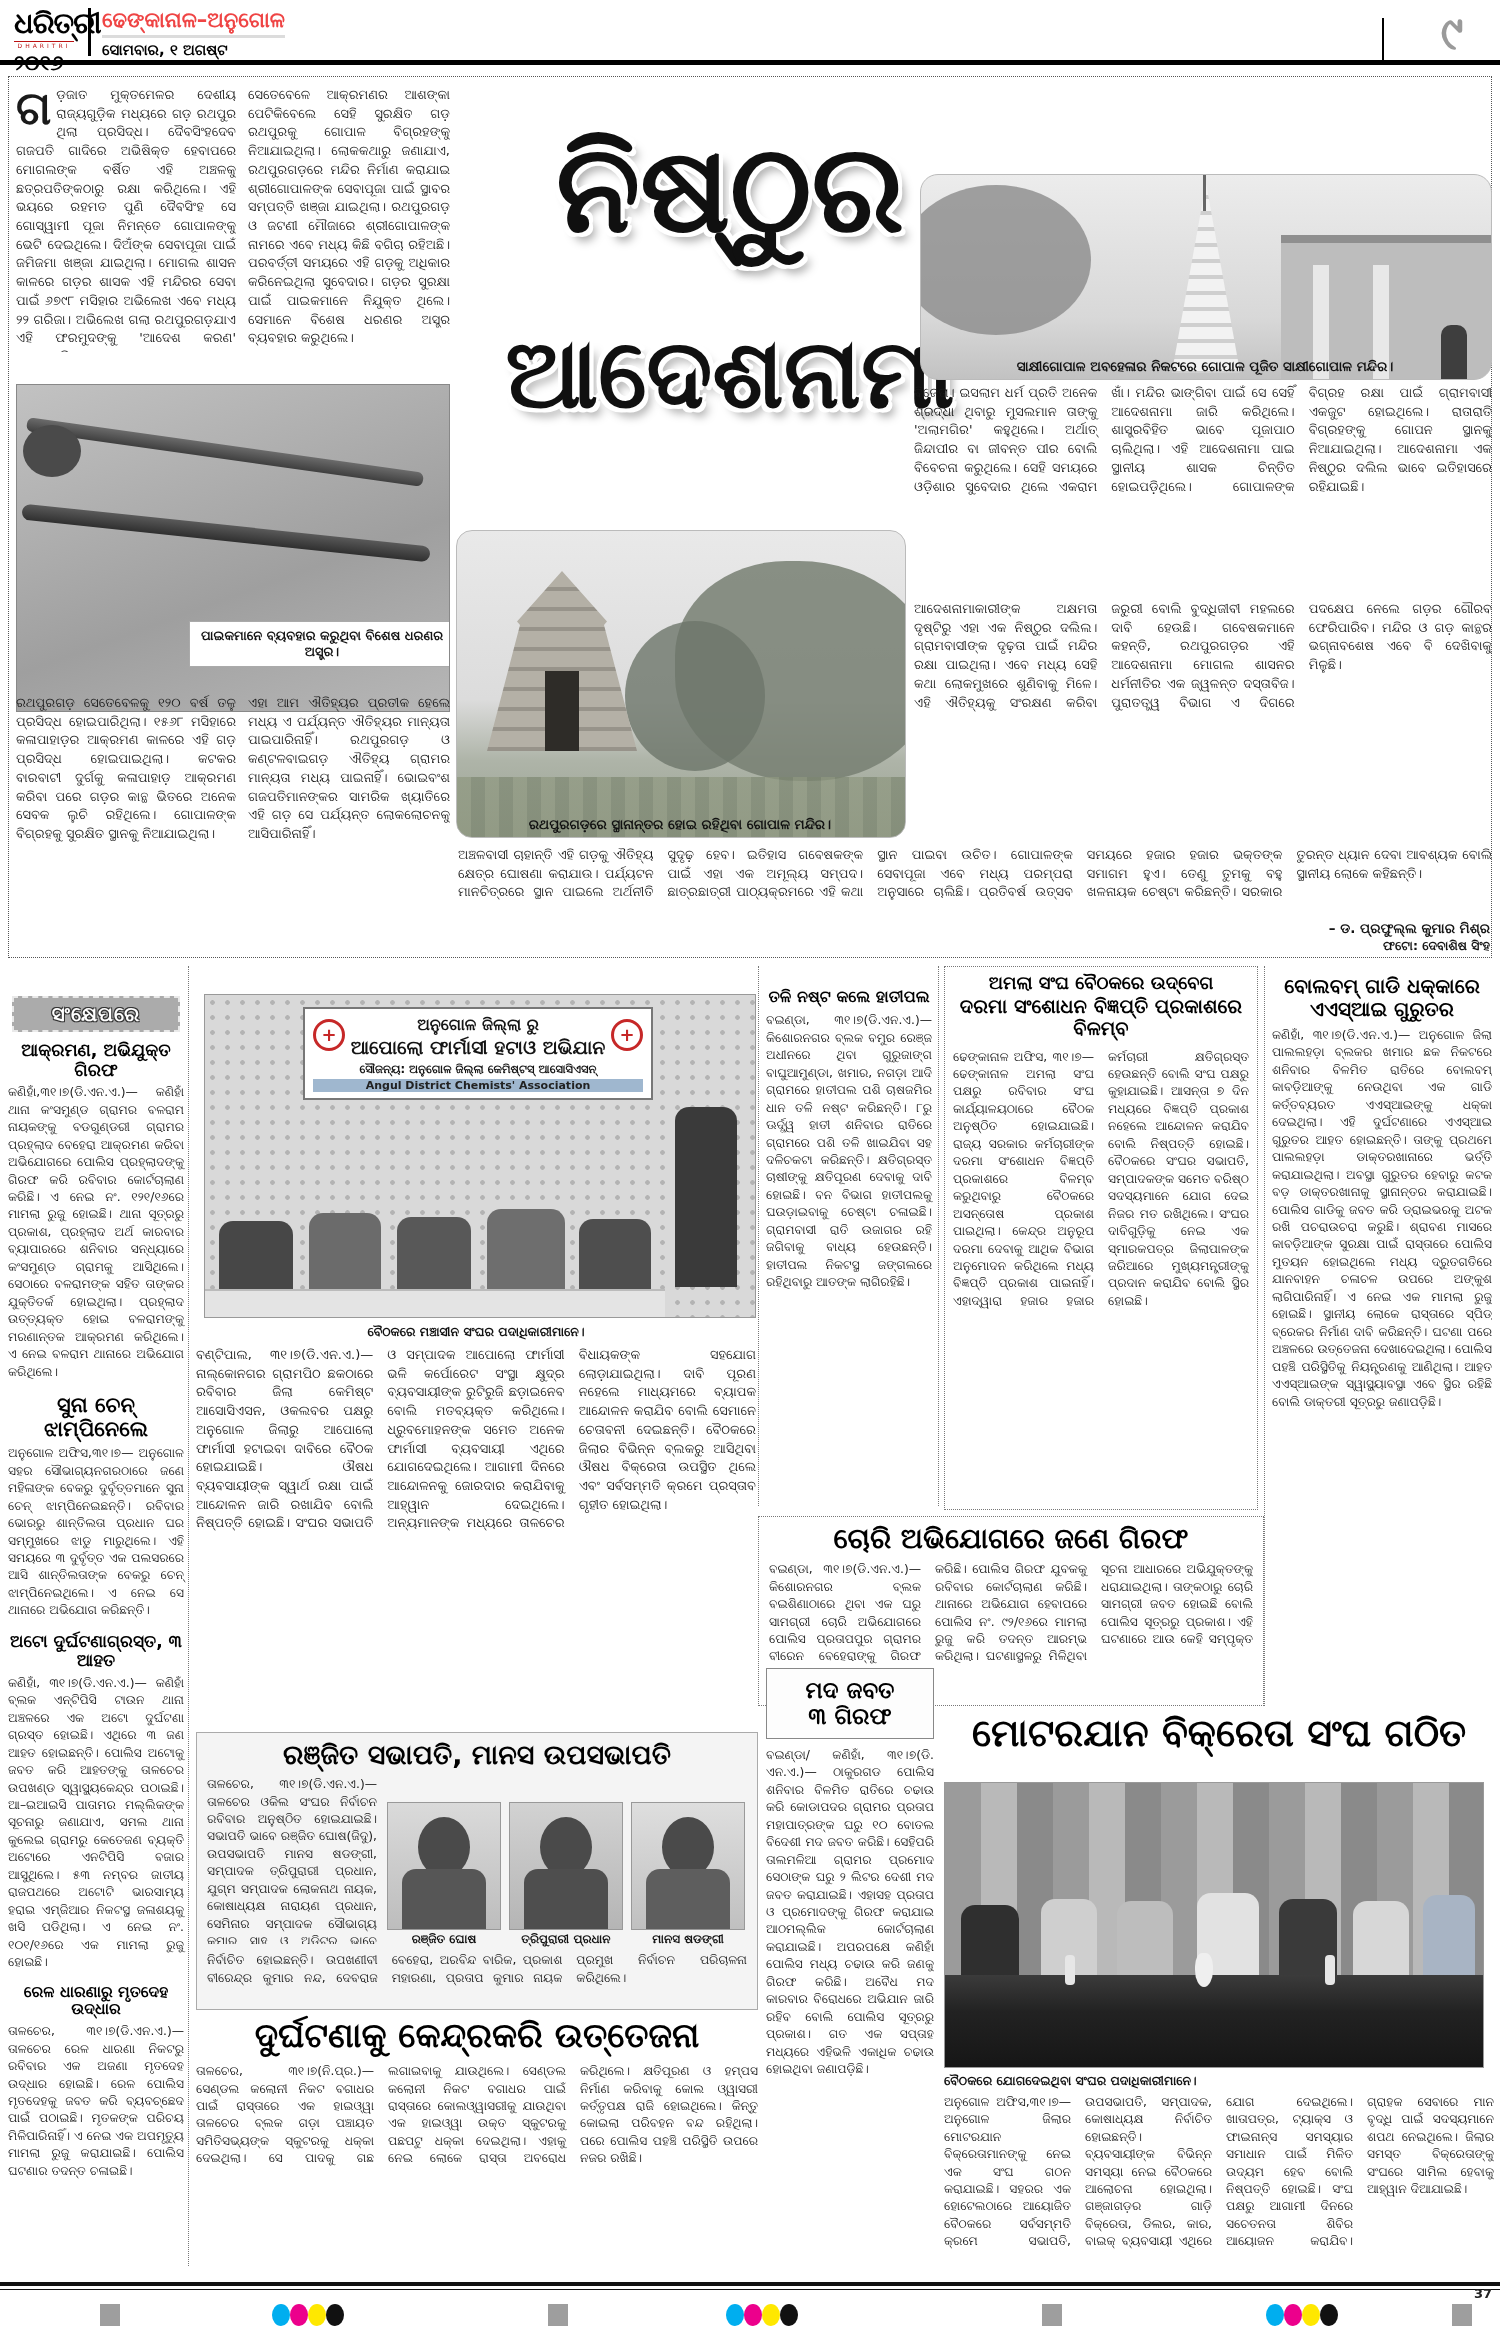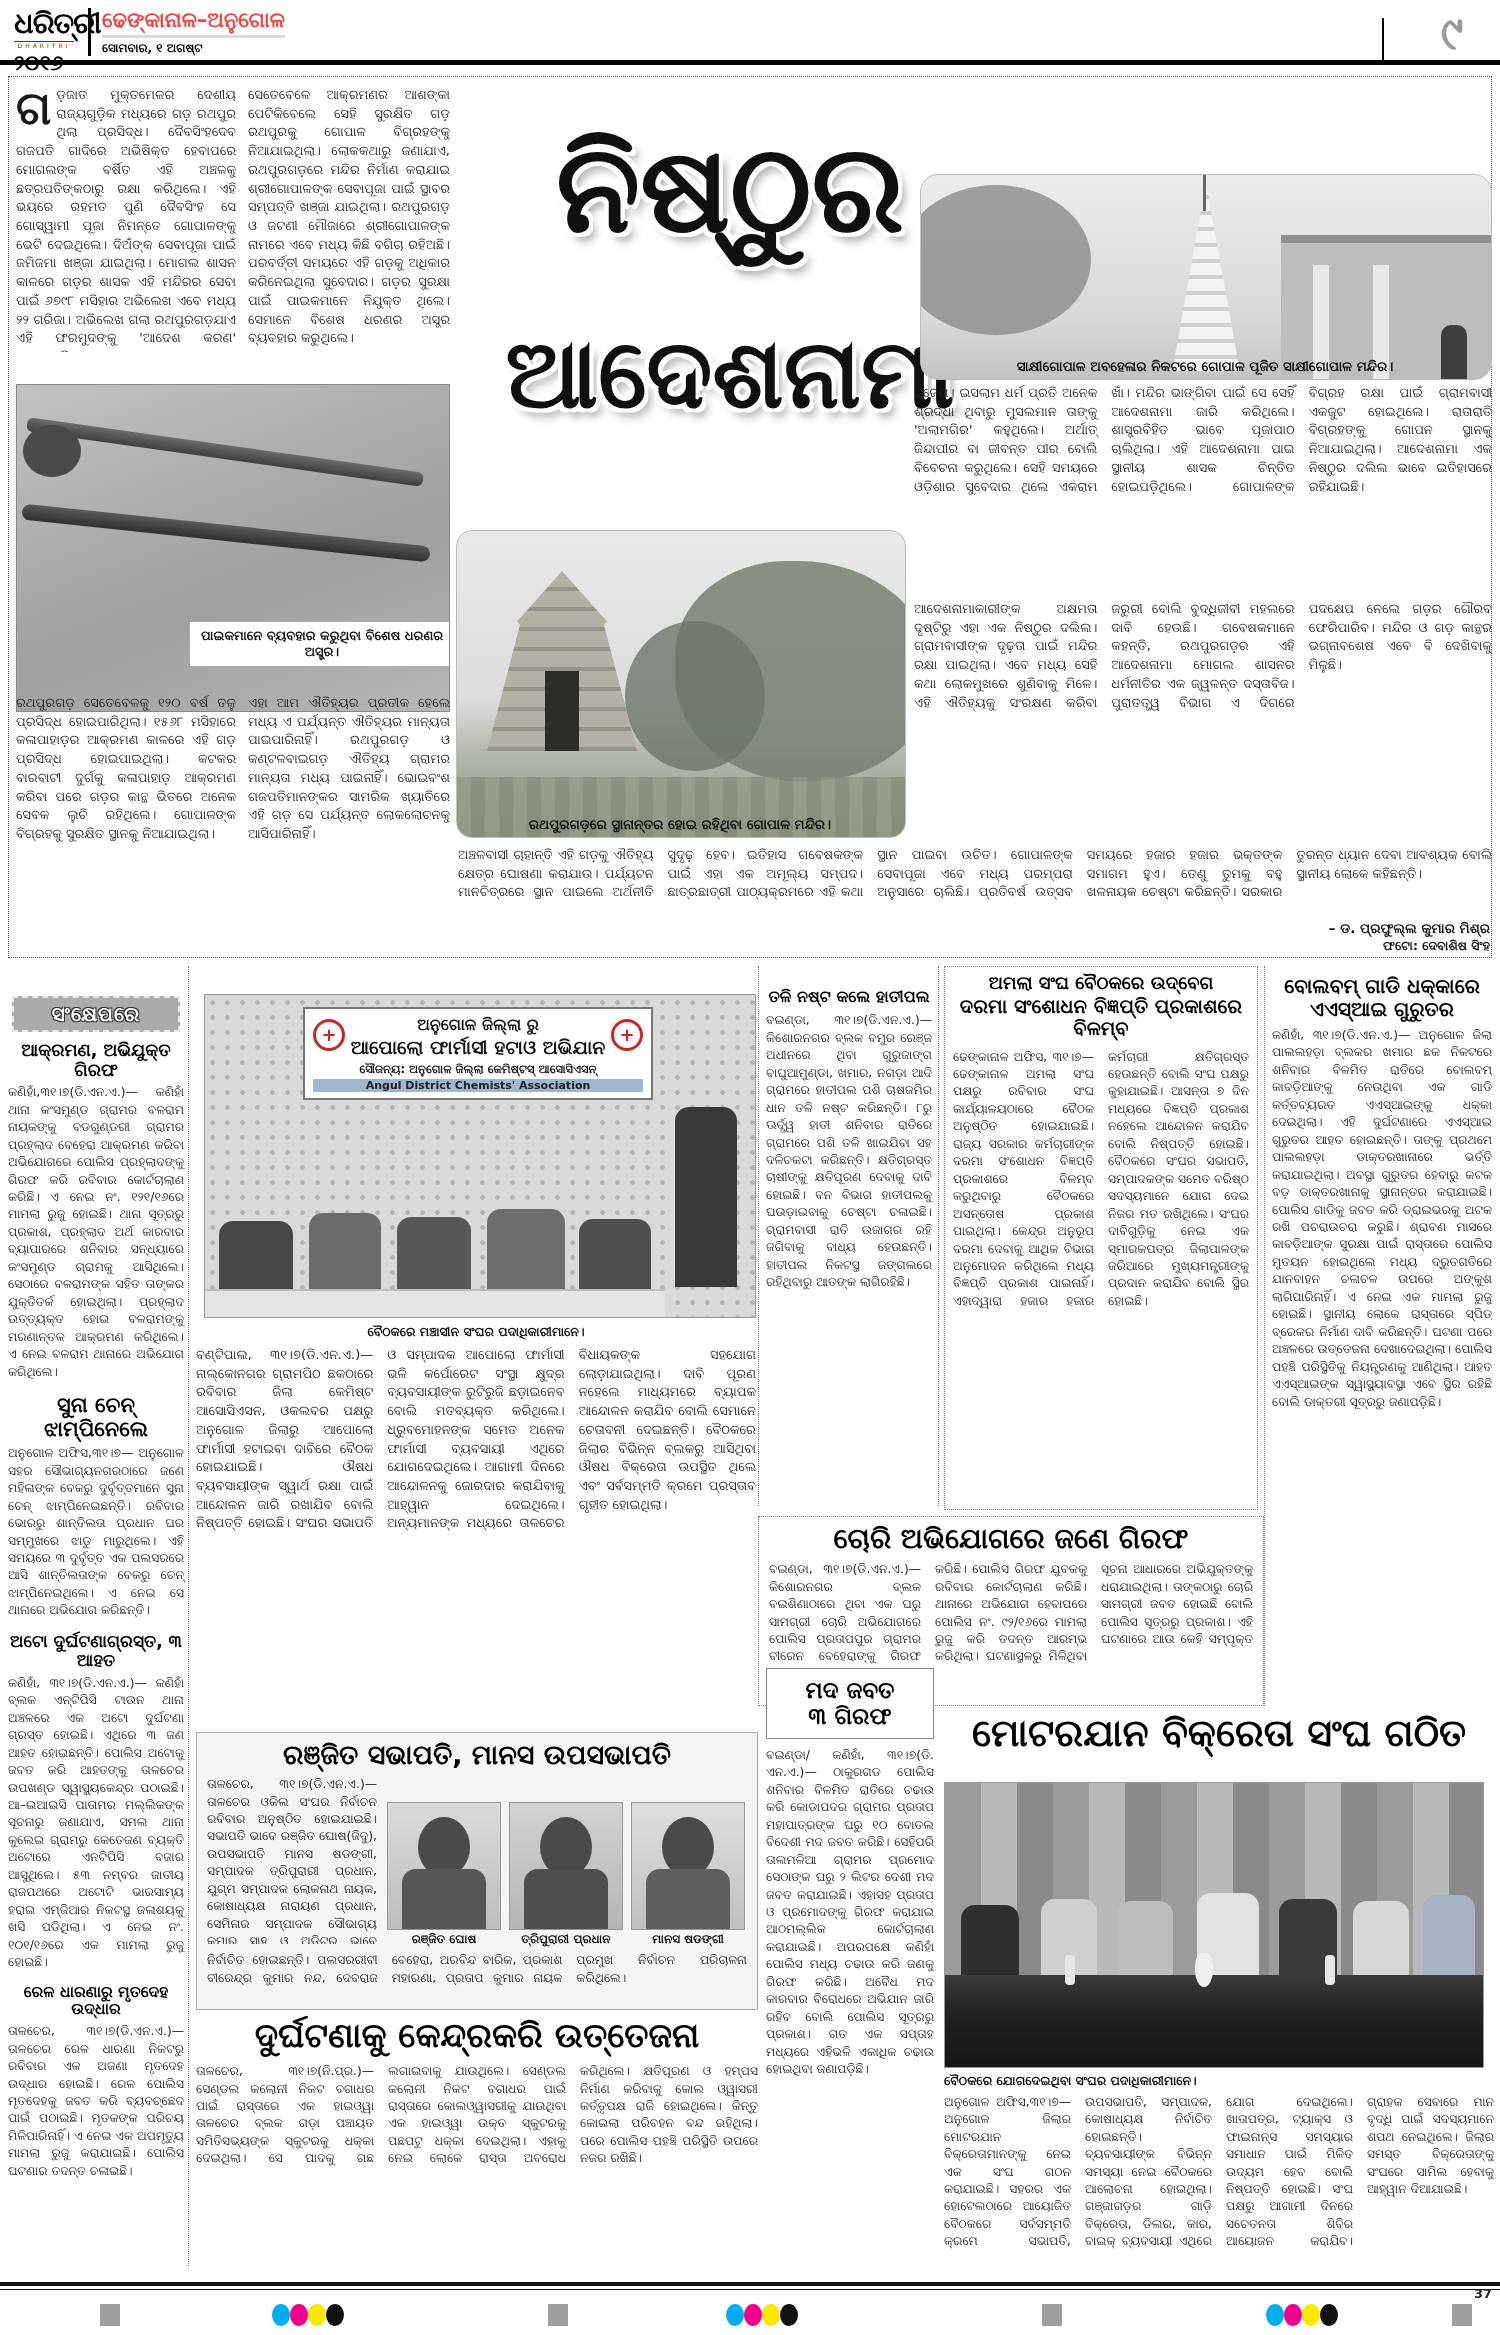--- a/index.html
+++ b/index.html
@@ -30,21 +30,21 @@
 
   <div class="abs" style="left:14px;top:6px;width:70px;">
     <div style="font-size:29px;font-weight:800;letter-spacing:-1px;color:#000;">ଧରିତ୍ରୀ</div>
     <div style="font-size:6px;letter-spacing:3px;color:#b11;border-top:1px solid #b11;width:60px;text-align:center;">DHARITRI</div>
     <div style="font-size:21px;font-weight:700;color:#000;margin-top:2px;">୨୦୧୬</div>
   </div>
   <div class="abs" style="left:88px;top:8px;width:3px;height:48px;background:#000;"></div>
   <div class="abs" style="left:102px;top:8px;">
     <div style="font-size:21px;font-weight:700;color:#ef4444;">ଢେଙ୍କାନାଳ–ଅନୁଗୋଳ</div>
     <div style="height:3px;background:#dcdcdc;margin:3px 0;"></div>
-    <div style="font-size:12px;font-weight:700;color:#000;">ସୋମବାର, ୧ ଅଗଷ୍ଟ</div>
+    <div style="font-size:15px;font-weight:700;color:#000;">ସୋମବାର, ୧ ଅଗଷ୍ଟ</div>
   </div>
   <div class="abs" style="left:1382px;top:18px;width:2px;height:44px;background:#000;"></div>
   <div class="abs" style="left:1412px;top:6px;width:80px;font-size:46px;font-weight:700;color:#9a9a9a;text-align:center;">୯</div>
   <div class="abs" style="left:0px;top:60px;width:1500px;height:5px;background:#000;"></div>
 
   <div class="abs" style="left:8px;top:76px;width:1482px;height:880px;border:1px dotted #555;"></div>
 
   <div class="abs bt" style="left:16px;top:86px;width:220px;height:266px;overflow:hidden;">
     <span class="dropcap">ଗ</span><span>ଡ଼ଜାତ ମୁକ୍ତମେଳର ଦେଶୀୟ ରାଜ୍ୟଗୁଡ଼ିକ ମଧ୍ୟରେ ଗଡ଼ ରଥପୁର ଥିଲା ପ୍ରସିଦ୍ଧ। ଦୈବସିଂହଦେବ ଗଜପତି ଗାଦିରେ ଅଭିଷିକ୍ତ ହେବାପରେ ମୋଗଲଙ୍କ ବର୍ଷିତ ଏହି ଅଞ୍ଚଳକୁ ଛତ୍ରପତିଙ୍କଠାରୁ ରକ୍ଷା କରିଥିଲେ। ଏହି ଭୟରେ ରହମତ ପୁଣି ଦୈବସିଂହ ସେ ଗୋସ୍ୱାମୀ ପୂଜା ନିମନ୍ତେ ଗୋପାଳଙ୍କୁ ଭେଟି ଦେଇଥିଲେ। ଦିଅଁଙ୍କ ସେବାପୂଜା ପାଇଁ ଜମିଜମା ଖଞ୍ଜା ଯାଇଥିଲା। ମୋଗଲ ଶାସନ କାଳରେ ଗଡ଼ର ଶାସକ ଏହି ମନ୍ଦିରର ସେବା ପାଇଁ ୬୭୯୮ ମସିହାର ଅଭିଲେଖ ଏବେ ମଧ୍ୟ ୨୨ ଗରିଜା। ଅଭିଲେଖ ଗଲା ରଥପୁରଗଡ଼ଯାଏ ଏହି ଫରମୁଦଙ୍କୁ 'ଆଦେଶ କରଣ' କୁହାଯାଉଛି।</span>
   </div>
@@ -179,21 +179,21 @@
         </div>
         <div>
           <div class="photo" style="position:relative;width:112px;height:126px;border:1px solid #999;background:linear-gradient(#dedede,#c0c0c0);">
             <div class="head" style="left:30px;top:14px;width:52px;height:60px;"></div>
             <div class="sil" style="left:14px;top:66px;width:84px;height:60px;background:#5e5e5e;"></div>
           </div>
           <div class="caption" style="font-size:12px;margin-top:2px;">ମାନସ ଷଡଙ୍ଗୀ</div>
         </div>
       </div>
     </div>
-    <div class="bt-sm cols3" style="margin-top:6px;height:58px;overflow:hidden;">ନିର୍ବାଚିତ ହୋଇଛନ୍ତି। ପଲସରରୀବୀ ବୀରେନ୍ଦ୍ର କୁମାର ନନ୍ଦ, ଦେବରାଜ ବେହେରା, ଅରବିନ୍ଦ ବାରିକ, ପ୍ରକାଶ ମହାରଣା, ପ୍ରତାପ କୁମାର ନାୟକ ପ୍ରମୁଖ ନିର୍ବାଚନ ପରିଚାଳନା କରିଥିଲେ।</div>
+    <div class="bt-sm cols3" style="margin-top:6px;height:58px;overflow:hidden;">ନିର୍ବାଚିତ ହୋଇଛନ୍ତି। ଉପଖଣୀବୀ ବୀରେନ୍ଦ୍ର କୁମାର ନନ୍ଦ, ଦେବରାଜ ବେହେରା, ଅରବିନ୍ଦ ବାରିକ, ପ୍ରକାଶ ମହାରଣା, ପ୍ରତାପ କୁମାର ନାୟକ ପ୍ରମୁଖ ନିର୍ବାଚନ ପରିଚାଳନା କରିଥିଲେ।</div>
   </div>
 
   <div class="abs" style="left:766px;top:1668px;width:168px;">
     <div style="border:1px solid #888;background:#fdfdfd;padding:8px 4px;text-align:center;">
       <div class="hl" style="font-size:23px;">ମଦ ଜବତ</div>
       <div class="hl" style="font-size:23px;">୩ ଗିରଫ</div>
     </div>
     <div class="bt-sm" style="margin-top:8px;height:440px;overflow:hidden;">ବଇଣ୍ଡା/ କଣିହାଁ, ୩୧।୭(ଡି. ଏନ.ଏ.)— ଠାକୁରଗଡ ପୋଲିସ ଶନିବାର ବିଳମିତ ରାତିରେ ଚଢାଉ କରି କୋଡାପଦର ଗ୍ରାମର ପ୍ରତାପ ମହାପାତ୍ରଙ୍କ ଘରୁ ୧୦ ବୋତଲ ବିଦେଶୀ ମଦ ଜବତ କରିଛି। ସେହିପରି ତାଲମଳିଆ ଗ୍ରାମର ପ୍ରମୋଦ ସେଠାଙ୍କ ଘରୁ ୨ ଲିଟର ଦେଶୀ ମଦ ଜବତ କରାଯାଇଛି। ଏହାସହ ପ୍ରତାପ ଓ ପ୍ରମୋଦଙ୍କୁ ଗିରଫ କରାଯାଇ ଆଠମଲ୍ଲିକ କୋର୍ଟଚାଲାଣ କରାଯାଇଛି। ଅପରପକ୍ଷେ କଣିହାଁ ପୋଲିସ ମଧ୍ୟ ଚଢାଉ କରି ଜଣକୁ ଗିରଫ କରିଛି। ଅବୈଧ ମଦ କାରବାର ବିରୋଧରେ ଅଭିଯାନ ଜାରି ରହିବ ବୋଲି ପୋଲିସ ସୂତ୍ରରୁ ପ୍ରକାଶ। ଗତ ଏକ ସପ୍ତାହ ମଧ୍ୟରେ ଏହିଭଳି ଏକାଧିକ ଚଢାଉ ହୋଇଥିବା ଜଣାପଡ଼ିଛି।</div>
   </div>
 

